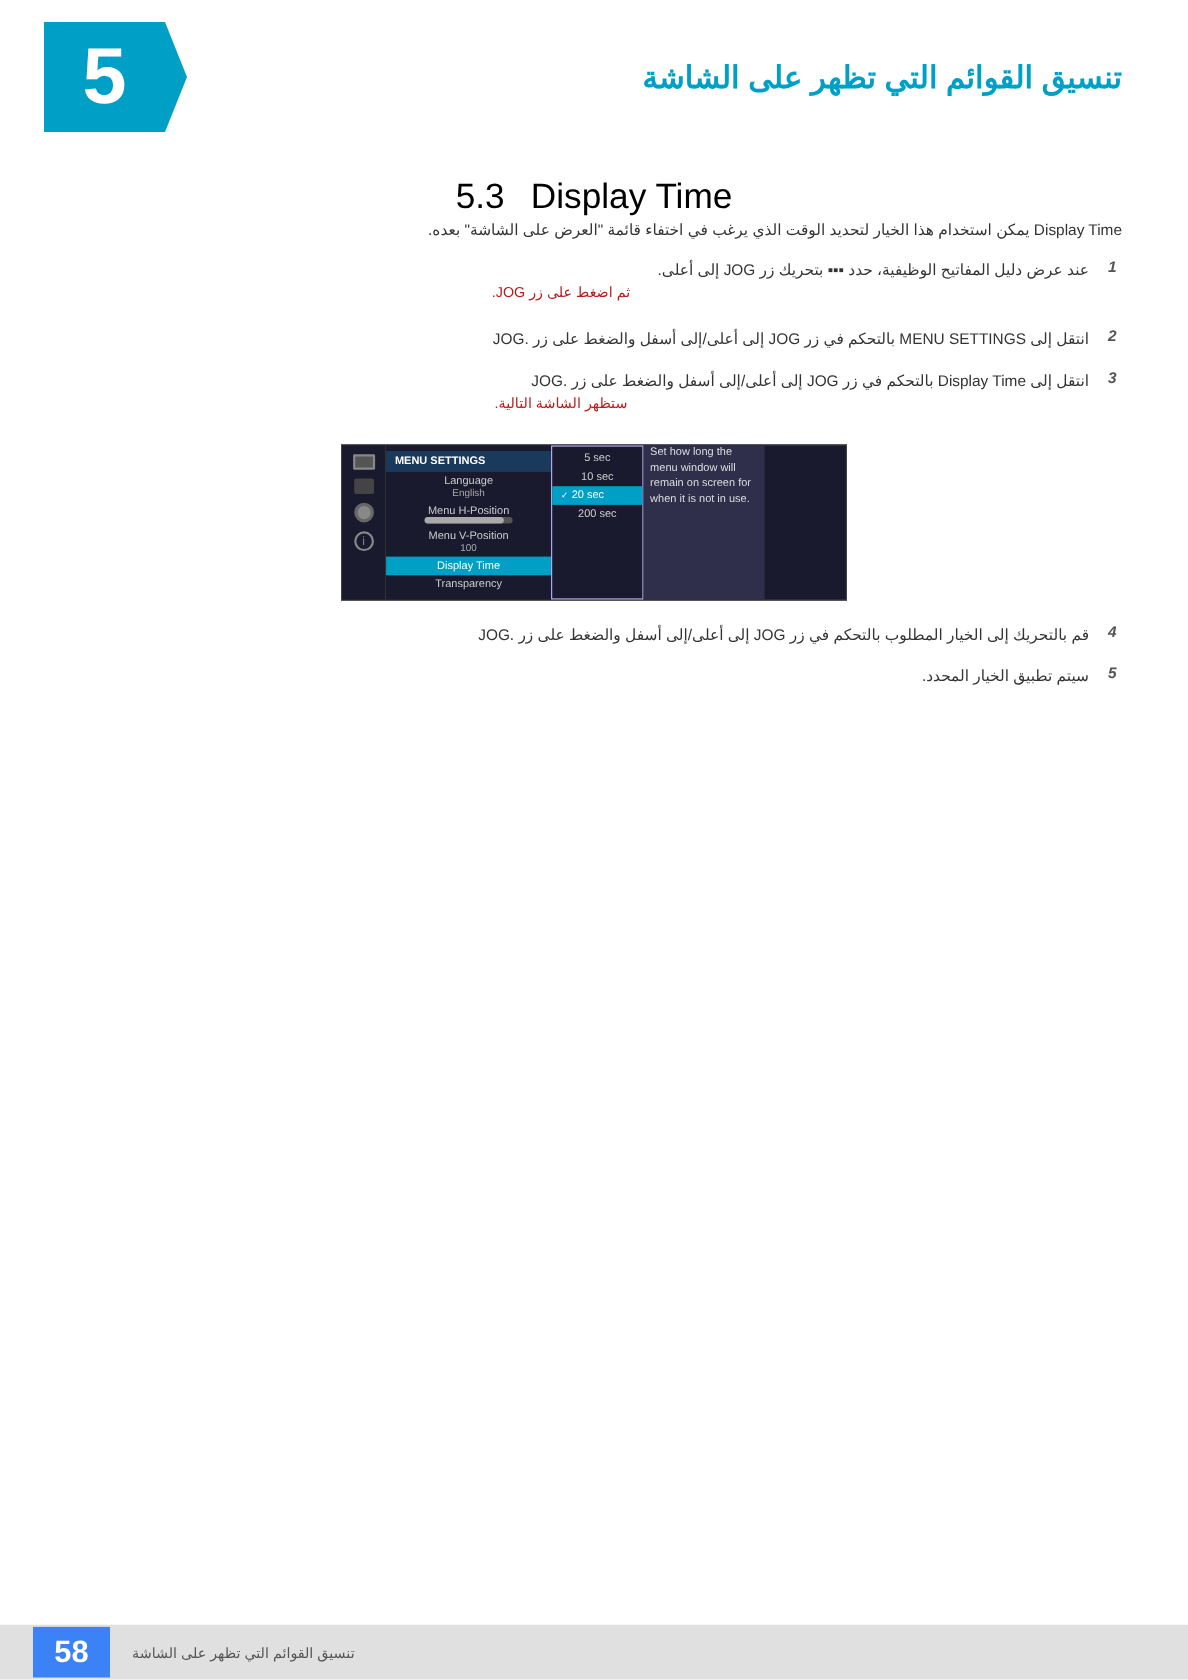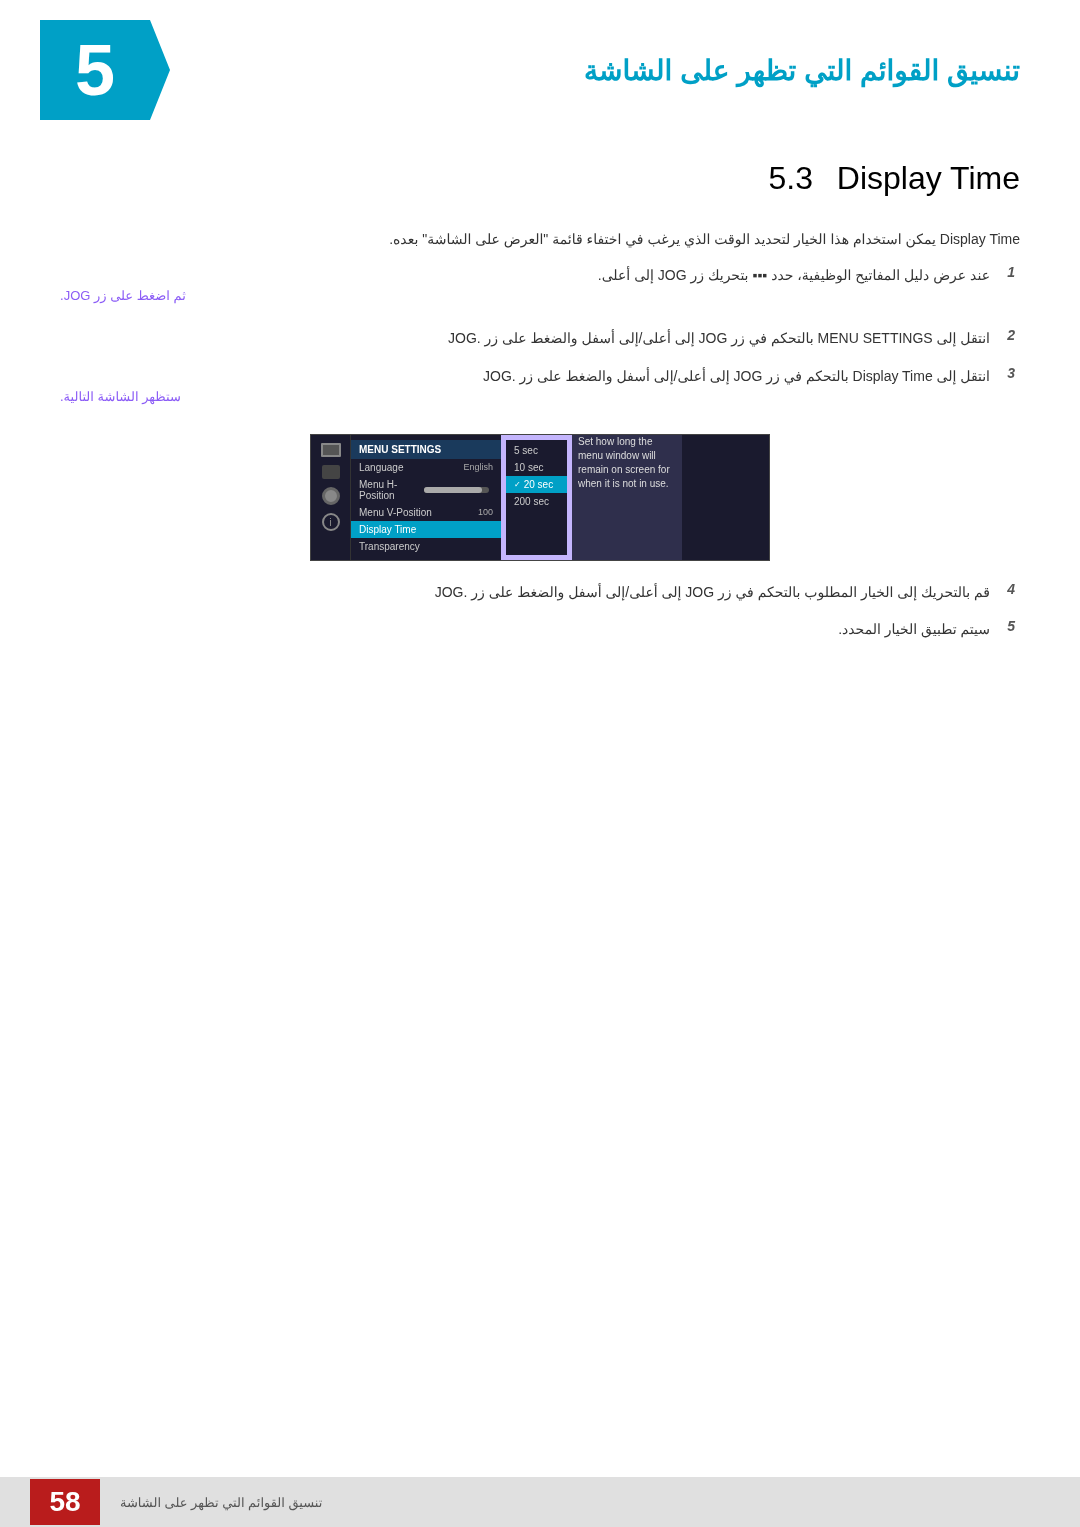--- a/index.html
+++ b/index.html
@@ -53,24 +53,23 @@
       border-bottom: 50px solid transparent;
     }
 
     
     .content {
       padding: 30px 60px 30px 60px;
     }
 
     
     .section-title {
-      text-align: right;
+      text-align: center;
       font-size: 32px;
       color: #000;
-      margin-bottom: 30px;
       direction: ltr;
     }
     .section-title .section-num {
       font-size: 32px;
       color: #000;
       margin-right: 15px;
     }
 
     
     .arabic-text {
@@ -174,35 +173,37 @@
       padding: 4px 8px;
       font-weight: bold;
     }
     .osd-menu-item {
       color: #ccc;
       font-size: 10px;
       padding: 3px 8px;
       display: flex;
       justify-content: space-between;
       align-items: center;
+      flex-direction: column;
     }
     .osd-menu-item.active {
       background: #00a0c6;
       color: #fff;
     }
     .osd-menu-item .val {
       color: #aaa;
       font-size: 9px;
     }
 
     .osd-submenu {
       background: #1a1a2e;
-      width: 71px;
-      border: 5px solid #c4b5fd;
+      width: 84px;
+      border: 1px solid #c4b5fd;
       padding: 2px 0;
+      text-align: center;
     }
     .osd-sub-item {
       color: #ccc;
       font-size: 10px;
       padding: 3px 8px;
     }
     .osd-sub-item.selected {
       background: #00a0c6;
       color: #fff;
       display: flex;
@@ -246,41 +247,41 @@
       left: 0;
       right: 0;
       height: 50px;
       background: #e0e0e0;
       display: flex;
       align-items: center;
       direction: ltr;
       padding: 0 30px;
     }
     .footer-page-num {
-      background: #b91c1c;
+      background: #3b82f6;
       color: white;
       font-size: 28px;
       font-weight: bold;
       width: 70px;
       height: 46px;
       display: flex;
       align-items: center;
       justify-content: center;
       margin-right: 20px;
     }
     .footer-text {
       font-size: 13px;
       color: #555;
       direction: rtl;
     }
 
     .step-subtext {
       font-size: 13px;
-      color: #8b5cf6;
-      text-align: left;
+      color: #b91c1c;
+      text-align: center;
       margin-right: 30px;
       margin-bottom: 10px;
       direction: rtl;
     }
   </style>
 </head>
 <body>
 
 <div class="page-header">
   <h1 class="chapter-title">تنسيق القوائم التي تظهر على الشاشة</h1>

